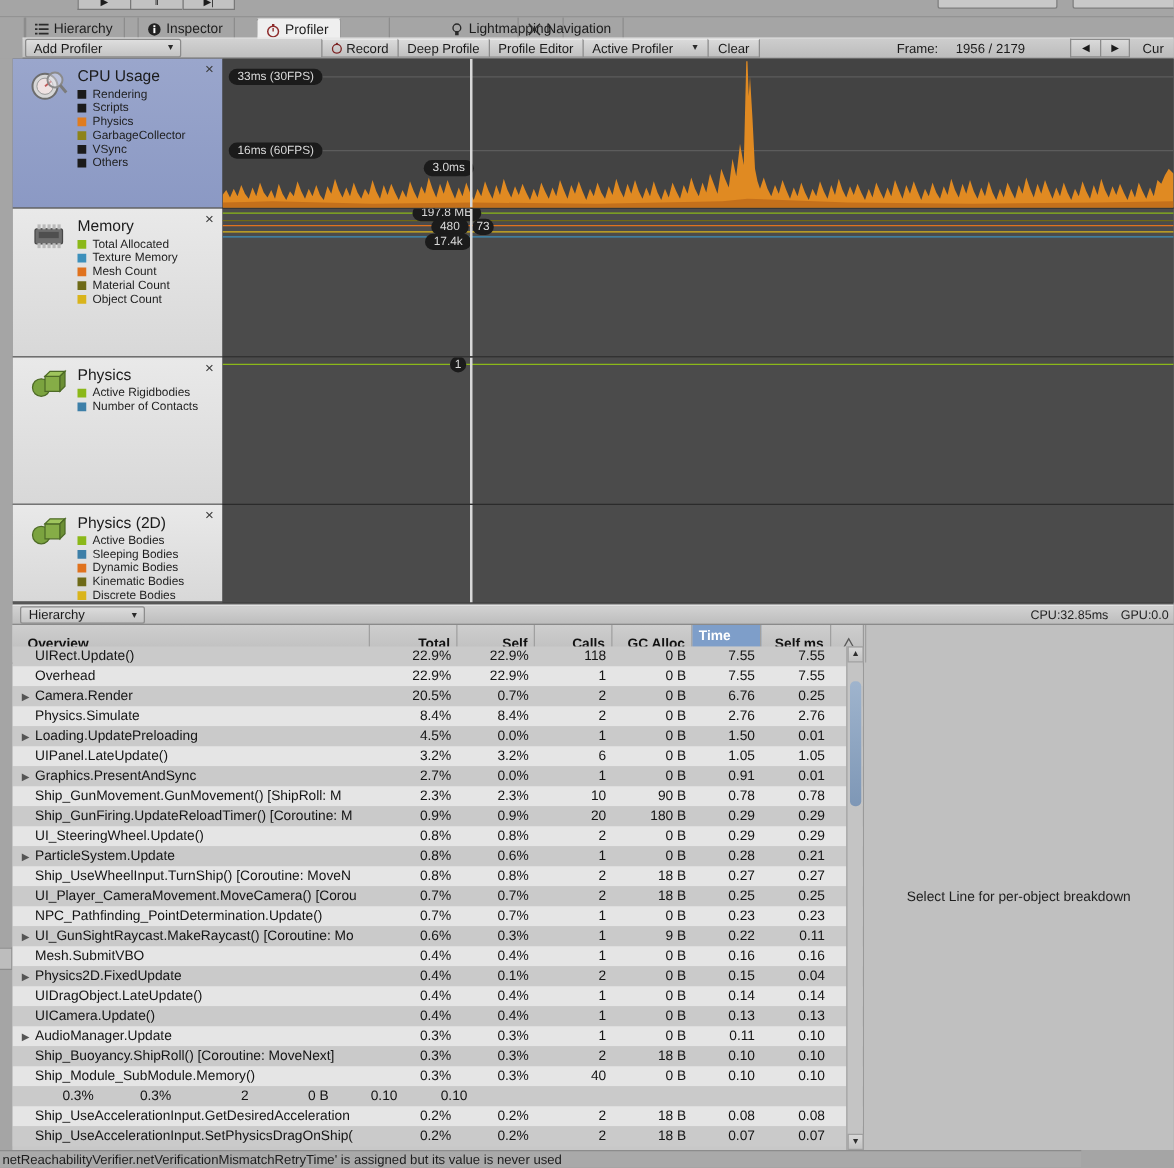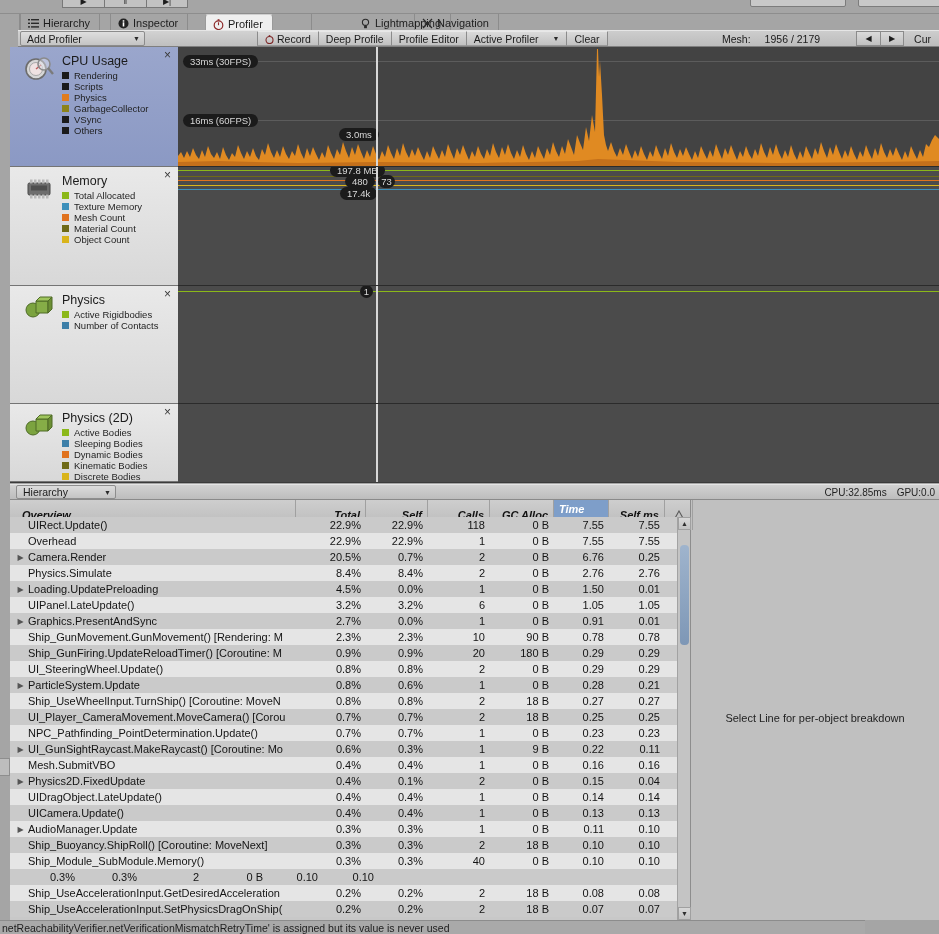--- a/index.html
+++ b/index.html
@@ -156,21 +156,21 @@
   .tablewrap {
     position:absolute; left:10px; top:500px; width:929px; height:420px;
     background:#b9b9b9;
     display:flex;
   }
   .tbl { width:680px; height:420px; position:relative; background:#c8c8c8; }
   .thead {
     display:flex; height:31px; align-items:stretch;
     background:linear-gradient(#cecece,#b9b9b9);
     border-bottom:1px solid #8f8f8f;
-    font-size:11px; color:#111;font-style:italic;
+    font-size:11px; color:#111;
   }
   .th {
     display:flex; align-items:center; border-right:1px solid #a0a0a0;
     padding:0 5px; font-weight:bold;
   }
   .th.name { flex:0 0 286px; justify-content:flex-start; padding-left:12px; }
   .th.num  { justify-content:flex-end; }
   .th.hl { background:#7e9ec9; color:#fff; }
   .th.warn { flex:0 0 28px; justify-content:center; }
   .th.pad { flex:1; border-right:none; }
@@ -352,21 +352,21 @@
       <span>Profile Editor</span>
     </div>
     <div class="tb-btn" style="gap:14px;">
       <span>Active Profiler</span>
       <span class="caret">▼</span>
     </div>
     <div class="tb-btn right">
       <span>Clear</span>
     </div>
     <div class="tb-frame-area">
-      <span>Mesh:</span>
+      <span>Frame:</span>
       <span style="margin-right:22px;">1956 / 2179</span>
       <span style="display:flex;">
         <span class="arrowbtn">
             <span style="font-size:8px;">◀</span>
           </span>
         <span class="arrowbtn last">
             <span style="font-size:8px;">▶</span>
           </span>
       </span>
       <span style="margin-left:-4px;">Cur</span>
@@ -690,21 +690,21 @@
             <div class="td num col-self">0.0%</div>
             <div class="td num col-calls">1</div>
             <div class="td num col-gc">0 B</div>
             <div class="td num col-time">0.91</div>
             <div class="td num col-selfms">0.01</div>
             <div class="td" style="flex: 0 0 28px;"></div>
           </div>
           <div class="trow even">
             <div class="td name">
               <span class="foldarrow blank">▶</span>
-              <span>Ship_GunMovement.GunMovement() [Rendering: M</span>
+              <span>Ship_GunMovement.GunMovement() [ShipRoll: M</span>
             </div>
             <div class="td num col-total">2.3%</div>
             <div class="td num col-self">2.3%</div>
             <div class="td num col-calls">10</div>
             <div class="td num col-gc">90 B</div>
             <div class="td num col-time">0.78</div>
             <div class="td num col-selfms">0.78</div>
             <div class="td" style="flex: 0 0 28px;"></div>
           </div>
           <div class="trow odd">

